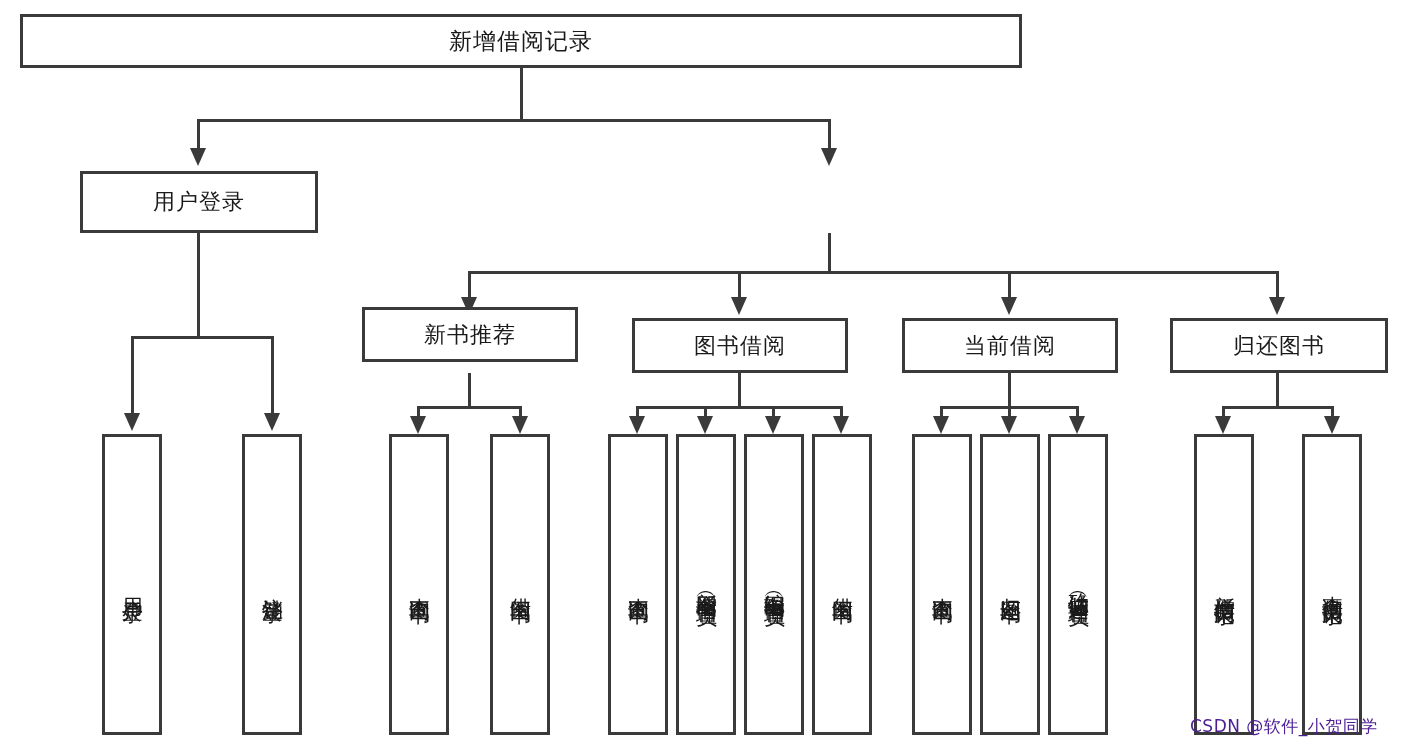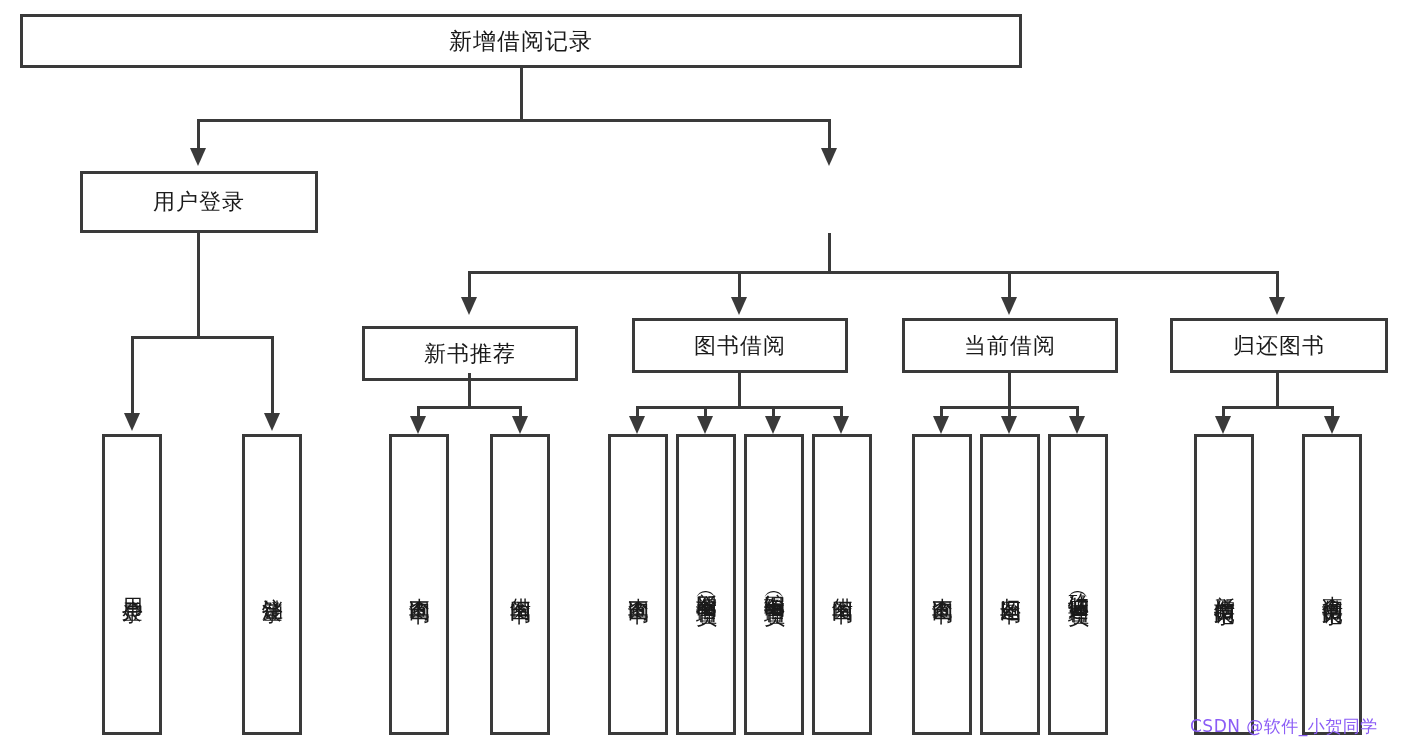--- a/index.html
+++ b/index.html
@@ -64,21 +64,21 @@
     position: absolute;
     width: 0;
     height: 0;
     border-left: 8px solid transparent;
     border-right: 8px solid transparent;
     border-top: 18px solid #3a3a3a;
   }
   .watermark {
     position: absolute;
     font-size: 17px;
-    color: #8b5cf6;
+    color: #4c1d95;
     white-space: nowrap;
     letter-spacing: 0.5px;
     font-family: "DejaVu Sans", "Liberation Sans", sans-serif;
   }
 </style>
 </head>
 <body>
 
 <div id="canvas">
 
@@ -122,21 +122,21 @@
 
   <div class="seg vline" style="left:738px; top:271px; width:3px; height:27px;"></div>
   <div class="arrow" style="left:731px; top:297px;"></div>
 
   <div class="seg vline" style="left:1008px; top:271px; width:3px; height:27px;"></div>
   <div class="arrow" style="left:1001px; top:297px;"></div>
 
   <div class="seg vline" style="left:1276px; top:271px; width:3px; height:27px;"></div>
   <div class="arrow" style="left:1269px; top:297px;"></div>
 
-  <div class="node h" style="left:362px; top:326px; width:216px; height:55px;text-align:right;">
+  <div class="node h" style="left:362px; top:307px; width:216px; height:55px;text-align:right;">
     <span>新书推荐</span>
   </div>
   <div class="node h" style="left:632px; top:318px; width:216px; height:55px;">
     <span>图书借阅</span>
   </div>
   <div class="node h" style="left:902px; top:318px; width:216px; height:55px;">
     <span>当前借阅</span>
   </div>
   <div class="node h" style="left:1170px; top:318px; width:218px; height:55px;">
     <span>归还图书</span>

